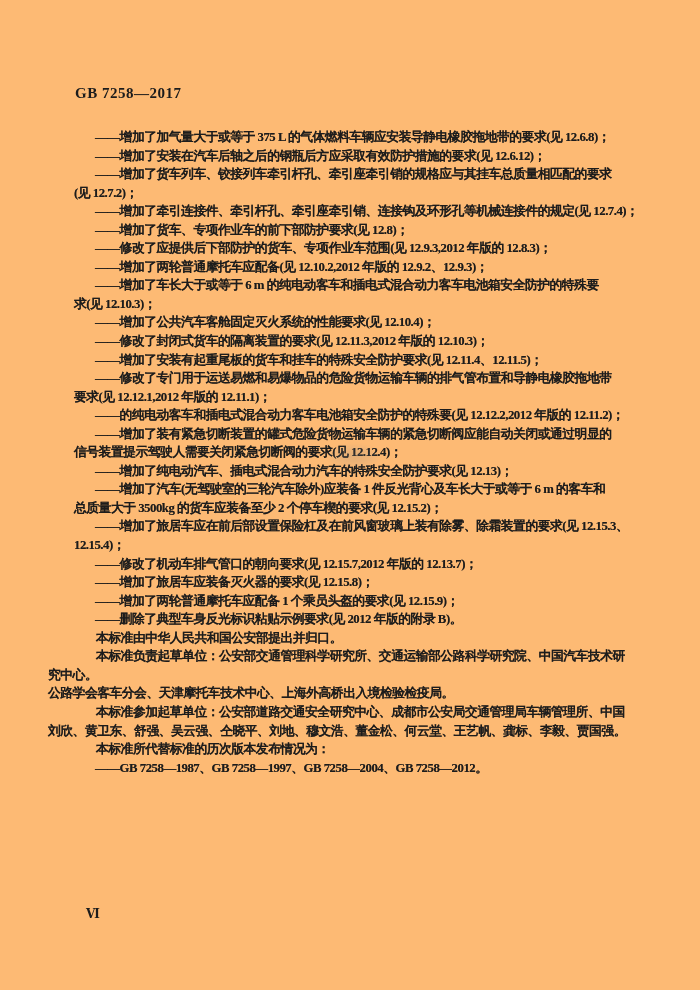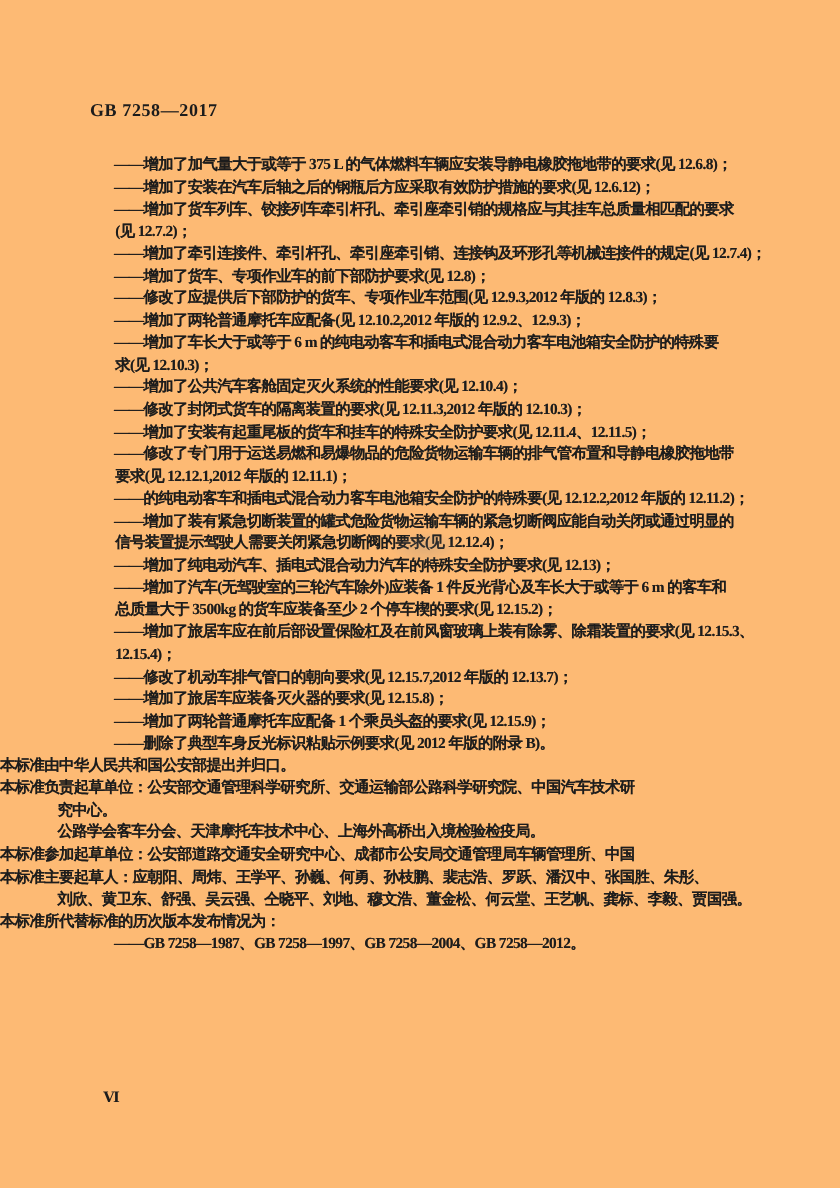--- a/index.html
+++ b/index.html
@@ -33,22 +33,22 @@
     color: #1c1c1c;
     text-shadow: 0 0 0.4px rgba(20,20,20,0.55);
     margin-top: 16px;
   }
   .line {
     white-space: nowrap;
     height: 18.55px;
     line-height: 18.55px;
   }
   .line.dash  { padding-left: 95px; }
-  .line.cont  { padding-left: 96px; }
-  .line.pind  { }
+  .line.cont  { padding-left: 74px; }
+  .line.pind  { padding-left: 96px; }
   .line.flush { padding-left: 48px; }
   .smudge {
     position: absolute;
     left: 328px; top: 444px;
     width: 52px; height: 24px;
     background: radial-gradient(ellipse at center, rgba(130,130,130,0.22) 0%, rgba(150,150,150,0.10) 55%, rgba(160,160,160,0) 75%);
     filter: blur(1px);
     pointer-events: none;
   }
   .pagenum {
@@ -94,21 +94,20 @@
         <div class="line dash">——增加了旅居车应装备灭火器的要求(见 12.15.8)；</div>
         <div class="line dash">——增加了两轮普通摩托车应配备 1 个乘员头盔的要求(见 12.15.9)；</div>
         <div class="line dash">——删除了典型车身反光标识粘贴示例要求(见 2012 年版的附录 B)。</div>
       </div>
     <div id="standard-info">
         <div class="line pind">本标准由中华人民共和国公安部提出并归口。</div>
         <div class="line pind">本标准负责起草单位：公安部交通管理科学研究所、交通运输部公路科学研究院、中国汽车技术研</div>
         <div class="line flush">究中心。</div>
         <div class="line flush">公路学会客车分会、天津摩托车技术中心、上海外高桥出入境检验检疫局。</div>
         <div class="line pind">本标准参加起草单位：公安部道路交通安全研究中心、成都市公安局交通管理局车辆管理所、中国</div>
-        <div class="line pind">本标准主要起草人：应朝阳、周炜、王学平、孙巍、何勇、孙枝鹏、裴志浩、罗跃、潘汉中、张国胜、朱彤、</div>
         <div class="line flush">刘欣、黄卫东、舒强、吴云强、仝晓平、刘地、穆文浩、董金松、何云堂、王艺帆、龚标、李毅、贾国强。</div>
         <div class="line pind">本标准所代替标准的历次版本发布情况为：</div>
         <div class="line dash">——GB 7258—1987、GB 7258—1997、GB 7258—2004、GB 7258—2012。</div>
       </div>
   </div>
 
   <div class="smudge"></div>
 
   <div class="pagenum">Ⅵ</div>
 </div>

